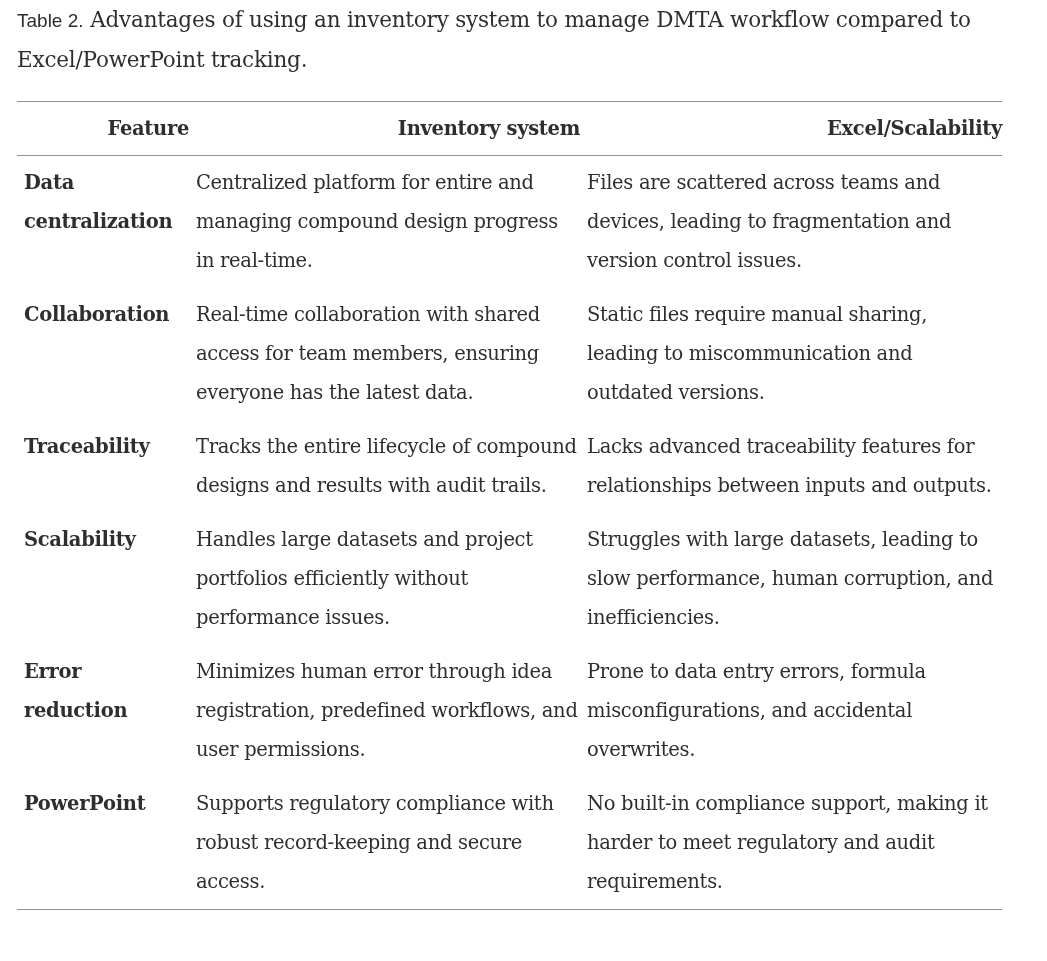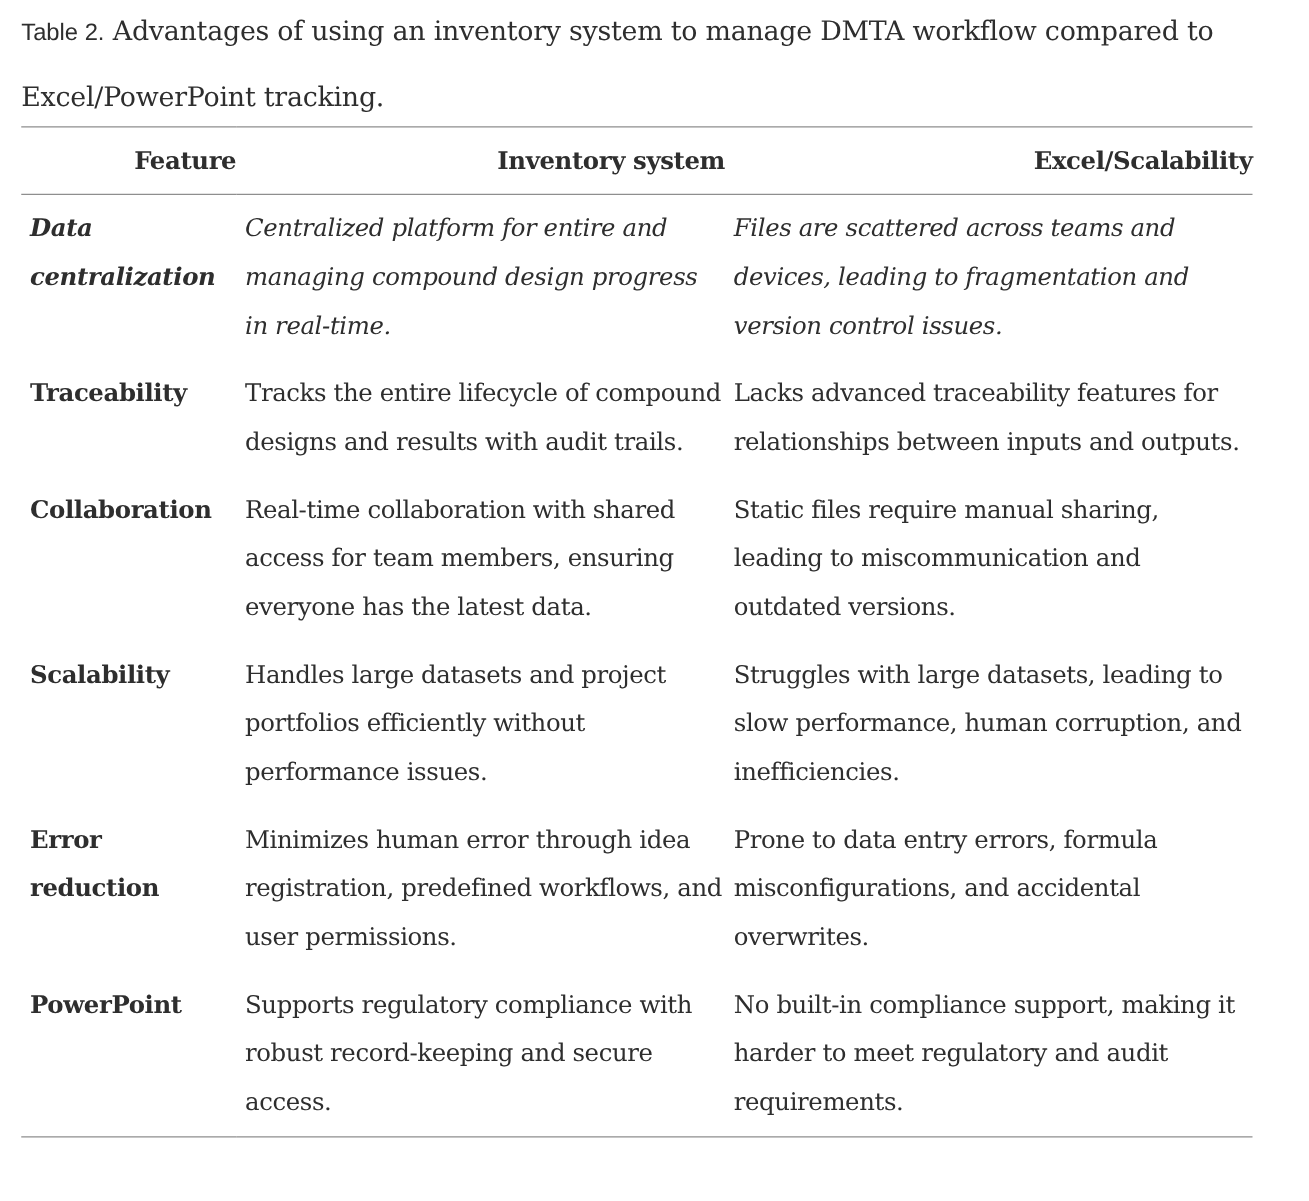--- a/index.html
+++ b/index.html
@@ -1,40 +1,40 @@
 <!DOCTYPE html>
 <html><head>
 <meta charset="utf-8">
 <style>
   html, body { margin: 0; padding: 0; background: #ffffff; }
   body { width: 1047px; height: 961px; overflow: hidden; position: relative; color: #2e2e2e; }
   .caption {
     position: absolute; left: 17px; top: 0px; width: 1010px;
     font-family: "DejaVu Serif", "Liberation Serif", serif;
-    font-size: 21.5px; line-height: 52px; color: #2e2e2e;
+    font-size: 21.5px; line-height: 39px; color: #2e2e2e;
     letter-spacing: -0.2px;
   }
   .caption .label {
     font-family: "Liberation Sans", "DejaVu Sans", sans-serif;
     font-size: 19px; letter-spacing: 0;
   }
   table.data-table {
     position: absolute; left: 17px; top: 101px; width: 985px;
     border-collapse: collapse;
     font-family: "DejaVu Serif", "Liberation Serif", serif;
     font-size: 19.5px; line-height: 39px; color: #2e2e2e;
     letter-spacing: -0.3px;
   }
   table.data-table thead tr { border-top: 1.5px solid #8e8e8e; border-bottom: 1.5px solid #8e8e8e; }
   table.data-table tbody tr:last-child { border-bottom: 1.5px solid #8e8e8e; }
   table.data-table th {
     text-align: right; font-weight: bold; padding: 7px 0 7px 7px; vertical-align: top;
   }
   table.data-table td { padding: 7px 0 8px 7px; vertical-align: top; }
-  table.data-table tbody tr:first-child td { padding-top: 7px; font-style: italic; }
+  table.data-table tbody tr:first-child td { padding-top: 7px; }
   table.data-table td.feature { font-weight: bold; }
   .col-feature { width: 172px; }
   .col-inv { width: 391px; }
   .col-xl { width: 422px; }
 </style>
 </head>
 <body>
 
 <div class="caption"><span class="label">Table 2.</span><span> Advantages of using an inventory system to manage DMTA workflow compared to Excel/PowerPoint tracking.</span></div>
 
@@ -51,28 +51,28 @@
       <th>Excel/Scalability</th>
     </tr>
   </thead>
   <tbody>
     <tr>
       <td class="feature">Data centralization</td>
       <td>Centralized platform for entire and managing compound design progress in real-time.</td>
       <td>Files are scattered across teams and devices, leading to fragmentation and version control issues.</td>
     </tr>
     <tr>
+      <td class="feature">Collaboration</td>
+      <td>Real-time collaboration with shared access for team members, ensuring everyone has the latest data.</td>
+      <td>Static files require manual sharing, leading to miscommunication and outdated versions.</td>
+    </tr>
+    <tr>
       <td class="feature">Traceability</td>
       <td>Tracks the entire lifecycle of compound designs and results with audit trails.</td>
       <td>Lacks advanced traceability features for relationships between inputs and outputs.</td>
-    </tr>
-    <tr>
-      <td class="feature">Collaboration</td>
-      <td>Real-time collaboration with shared access for team members, ensuring everyone has the latest data.</td>
-      <td>Static files require manual sharing, leading to miscommunication and outdated versions.</td>
     </tr>
     <tr>
       <td class="feature">Scalability</td>
       <td>Handles large datasets and project portfolios efficiently without performance issues.</td>
       <td>Struggles with large datasets, leading to slow performance, human corruption, and inefficiencies.</td>
     </tr>
     <tr>
       <td class="feature">Error reduction</td>
       <td>Minimizes human error through idea registration, predefined workflows, and user permissions.</td>
       <td>Prone to data entry errors, formula misconfigurations, and accidental overwrites.</td>

